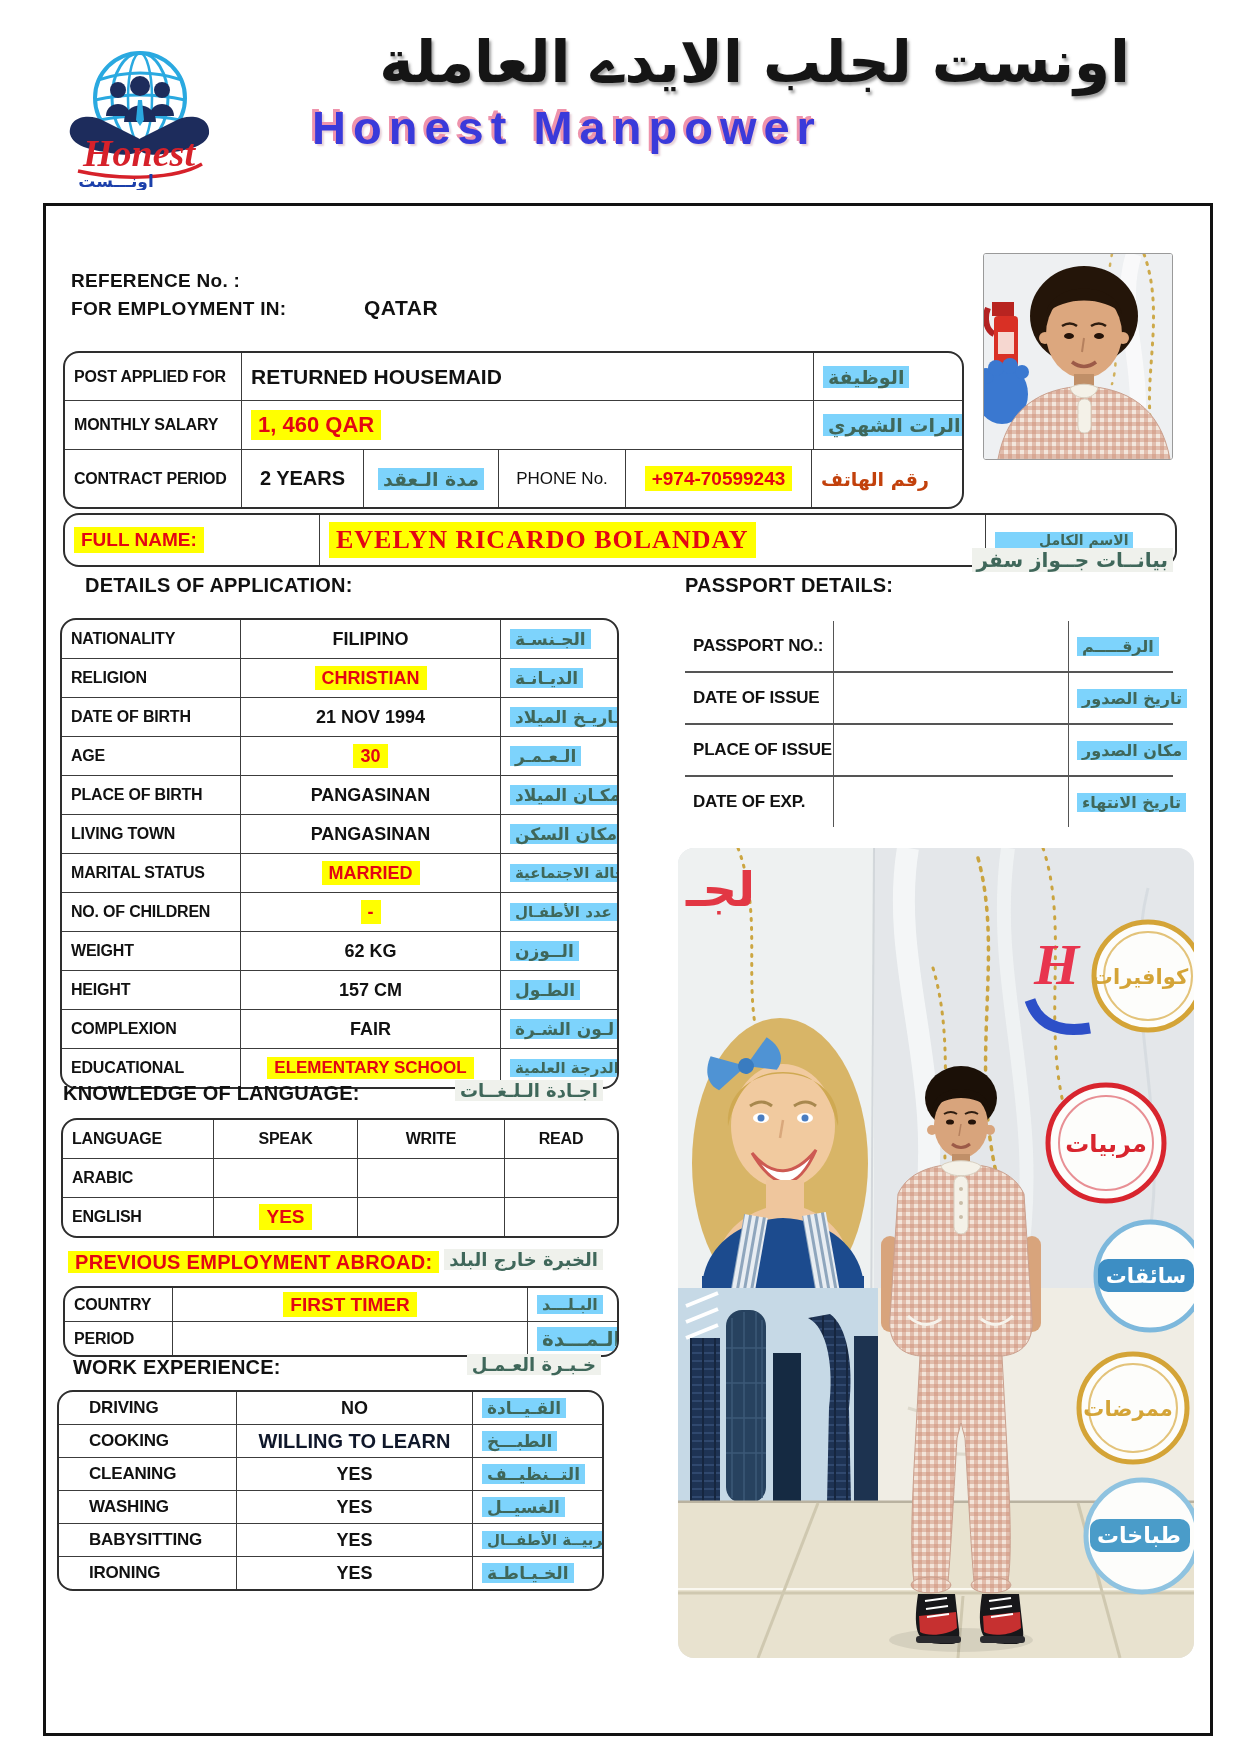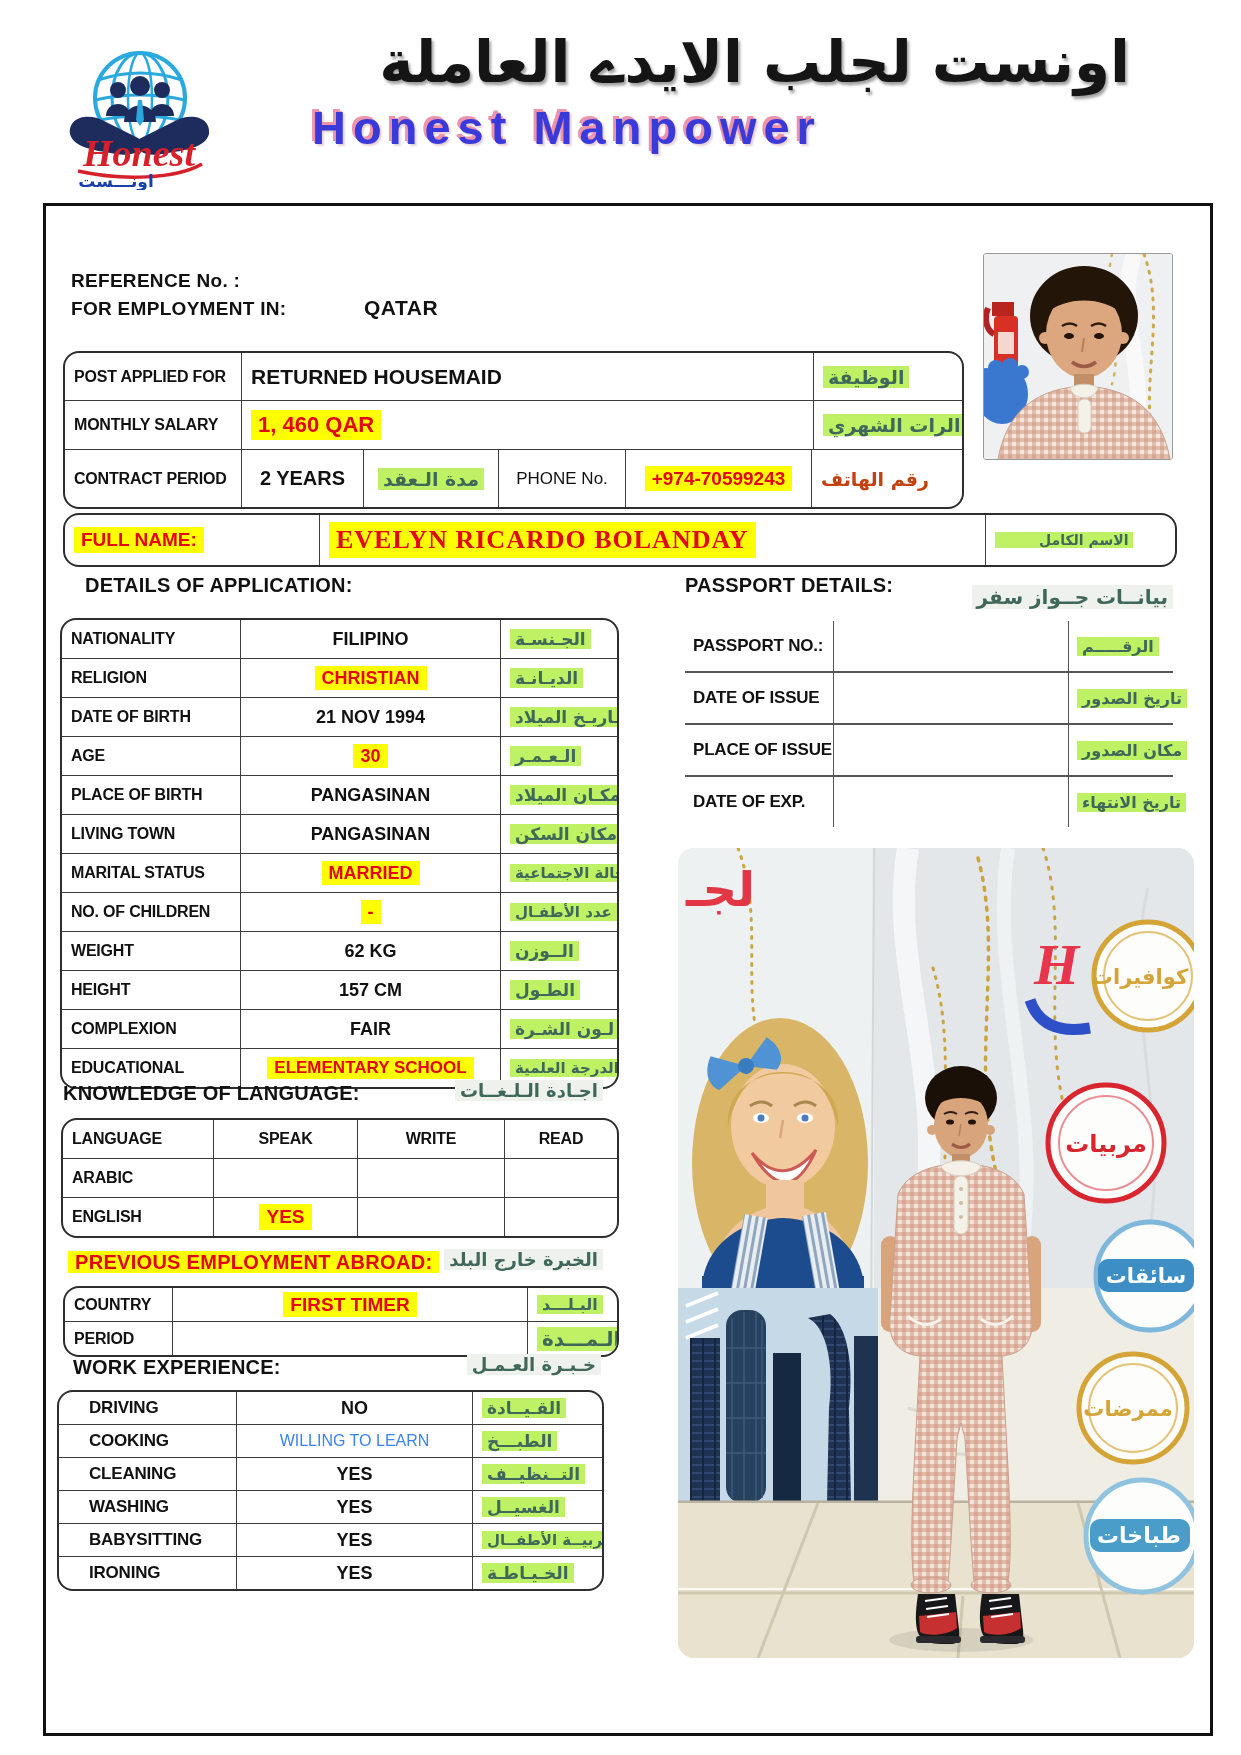--- a/index.html
+++ b/index.html
@@ -26,21 +26,21 @@
   .tbl{position:absolute;border:2.5px solid #2e2e2e;border-radius:16px;overflow:hidden;background:#fff;}
   .trow{display:grid;align-items:stretch;border-top:1.5px solid #3c3c3c;}
   .trow:first-child{border-top:none;}
   .tcell{display:flex;align-items:center;border-left:1.5px solid #3c3c3c;padding:0 9px;box-sizing:border-box;min-width:0;}
   .tcell:first-child{border-left:none;}
   .cen{justify-content:center;}
   .lab{font-size:16px;font-weight:bold;letter-spacing:-.2px;white-space:nowrap;}
   .val{font-size:18px;font-weight:bold;}
   .chip{background:#ffff00;color:#e30613;font-weight:bold;padding:0 7px;line-height:1.35;}
   .ar{direction:rtl;font-family:"DejaVu Sans",sans-serif;justify-content:flex-end;}
-  .archip{background:#bef264;color:#3f675a;font-weight:bold;font-size:17px;padding:0 5px;
+  .archip{background:#7dd3fc;color:#3f675a;font-weight:bold;font-size:17px;padding:0 5px;
           direction:rtl;font-family:"DejaVu Sans",sans-serif;white-space:nowrap;}
   .arhead{background:#eff1ec;color:#3f675a;font-weight:bold;font-size:20px;padding:0 5px;
           direction:rtl;font-family:"DejaVu Sans",sans-serif;white-space:nowrap;}
   .h2{position:absolute;font-size:20px;font-weight:bold;letter-spacing:.2px;white-space:nowrap;}
 
   
   .tbl-job{left:17px;top:145px;width:897px;}
   .jr1{grid-template-columns:176px 1fr 149px;height:47px;}
   .jr2{grid-template-columns:176px 1fr 149px;height:48px;}
   .jr3{grid-template-columns:176px 122px 135px 127px 186px 1fr;height:57px;}
@@ -66,21 +66,21 @@
   .lr{grid-template-columns:150px 144px 147px 1fr;height:38px;}
 
   
   .tbl-prev{left:17px;top:1080px;width:552px;}
   .vr{grid-template-columns:107px 355px 1fr;height:33px;}
 
   
   .tbl-work{left:11px;top:1184px;width:543px;}
   .wr{grid-template-columns:177px 236px 1fr;height:32px;}
   .wr .tcell:first-child{padding-left:30px;}
-  .redval{color:#3b82f6;font-size:16px;font-weight:normal;}
+  .redval{color:#0f172a;font-size:20px;font-weight:bold;}
 
   
   .photo-portrait{position:absolute;left:937px;top:47px;width:188px;height:205px;border:1px solid #9a9a9a;
                   border-radius:3px;overflow:hidden;}
   .photo-large{position:absolute;left:632px;top:642px;width:516px;height:810px;border-radius:16px;overflow:hidden;}
   svg{display:block;}
 </style>
 </head>
 <body>
 
@@ -208,21 +208,21 @@
       <div class="tcell">
           <span class="chip name-chip">EVELYN RICARDO BOLANDAY</span>
         </div>
       <div class="tcell ar cen">
           <span class="archip" style="font-size:14px;padding-left:44px;">الاسم الكامل</span>
         </div>
     </div>
 
     <div class="h2" style="left:25px;top:368px;margin-left:14px;">DETAILS OF APPLICATION:</div>
     <div class="h2" style="left:639px;top:368px;">PASSPORT DETAILS:</div>
-    <div class="abs" style="left:877px;top:379px;width:250px;text-align:right;">
+    <div class="abs" style="left:877px;top:342px;width:250px;text-align:right;">
       <span class="arhead">بيانــات جــواز سفر</span>
     </div>
 
     <div class="tbl tbl-det">
       <div class="trow dr">
           <div class="tcell lab">NATIONALITY</div>
           <div class="tcell cen">
             <span class="val">FILIPINO</span>
           </div>
           <div class="tcell ar cen">

